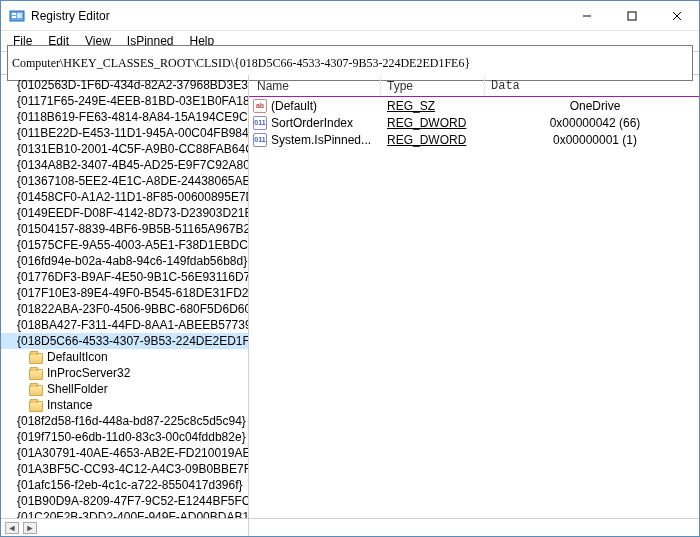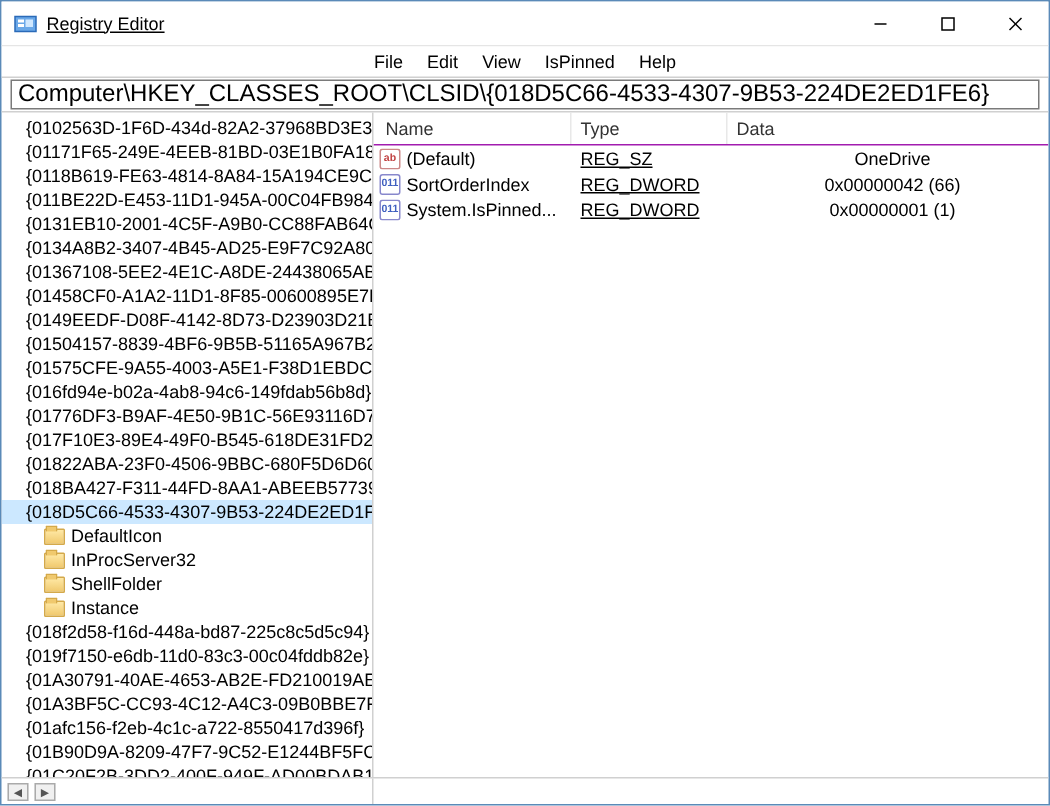--- a/index.html
+++ b/index.html
@@ -1,37 +1,37 @@
 <!DOCTYPE html>
 <html><head>
   <meta charset="utf-8">
   <style>
     * { box-sizing: border-box; margin: 0; padding: 0; font-family: 'Segoe UI', Tahoma, sans-serif; }
     body { width: 700px; height: 537px; background: #fff; overflow: hidden; border: 1px solid #5a8ab8; }
-    .titlebar { display: flex; align-items: center; height: 30px; background: #fff; padding: 0 0 0 8px; border-bottom: 1px solid #e5e5e5; text-decoration: underline; }
+    .titlebar { display: flex; align-items: center; height: 30px; background: #fff; padding: 0 0 0 8px; border-bottom: 1px solid #e5e5e5; }
     .title-icon { width: 16px; height: 16px; margin-right: 6px; display: flex; align-items: center; justify-content: center; }
     .title-text { font-size: 12px; color: #000; flex: 1; }
     .win-controls { display: flex; height: 100%; }
     .win-btn { width: 45px; height: 100%; display: flex; align-items: center; justify-content: center; font-size: 10px; color: #000; }
-    .menubar { display: flex; height: 20px; align-items: center; padding: 0 4px; background: #fff; font-size: 12px; justify-content: center; }
+    .menubar { display: flex; height: 20px; align-items: center; padding: 0 4px; background: #fff; font-size: 12px; }
     .menu-item { padding: 2px 8px; cursor: default; }
     .addressbar { display: flex; align-items: center; height: 24px; padding: 2px 6px; border-top: 1px solid #d0d0d0; border-bottom: 1px solid #d0d0d0; }
-    .address-input { flex: 1; border: 1px solid #7a7a7a; padding: 1px 4px; font-size: 16px; height: 20px; background: #fff; }
+    .address-input { flex: 1; border: 1px solid #7a7a7a; padding: 1px 4px; font-size: 12px; height: 36px; background: #fff; font-family: Liberation Serif, serif; }
     .main { display: flex; height: 443px; }
     .tree-panel { width: 248px; border-right: 1px solid #d0d0d0; overflow-y: auto; overflow-x: hidden; padding: 2px 0; }
     .tree-item { font-size: 12px; padding: 1px 2px 1px 16px; white-space: nowrap; cursor: default; }
     .tree-item.selected { background: #cce8ff; }
-    .tree-sub { display: flex; align-items: center; font-size: 12px; padding: 1px 2px 1px 28px; white-space: nowrap; cursor: default; }
+    .tree-sub { display: flex; align-items: flex-end; font-size: 12px; padding: 1px 2px 1px 28px; white-space: nowrap; cursor: default; }
     .folder-icon { width: 14px; height: 11px; background: linear-gradient(#ffe9a6, #f0c96e); border: 1px solid #d4a94a; border-radius: 1px; margin-right: 4px; flex-shrink: 0; position: relative; }
     .folder-icon::before { content: ''; position: absolute; top: -3px; left: 0; width: 6px; height: 3px; background: #f0c96e; border: 1px solid #d4a94a; border-bottom: none; border-radius: 1px 1px 0 0; }
     .list-panel { flex: 1; overflow: auto; }
     .list-header { display: flex; border-bottom: 1px solid #a21caf; height: 22px; align-items: center; font-size: 12px; color: #333; }
     .col-name { width: 132px; padding-left: 8px; border-right: 1px solid #e8e8e8; height: 100%; display: flex; align-items: center; }
     .col-type { width: 104px; padding-left: 6px; border-right: 1px solid #e8e8e8; height: 100%; display: flex; align-items: center; }
-    .col-data { flex: 1; padding-left: 6px; height: 100%; display: flex; align-items: center; }
+    .col-data { flex: 1; padding-left: 6px; height: 100%; display: flex; align-items: center; font-family: Liberation Mono, monospace; }
     .list-row { display: flex; height: 17px; align-items: center; font-size: 12px; cursor: default; }
     .row-name { width: 132px; padding-left: 4px; display: flex; align-items: flex-end; overflow: hidden; white-space: nowrap; text-overflow: ellipsis; }
     .row-type { width: 104px; padding-left: 6px; text-decoration: underline; }
     .row-data { flex: 1; padding-left: 6px; text-align: center; }
     .value-icon { width: 14px; height: 14px; margin-right: 4px; flex-shrink: 0; border: 1px solid #888; border-radius: 2px; display: flex; align-items: center; justify-content: center; font-size: 7px; font-weight: bold; }
     .value-icon.string { color: #c04040; border-color: #c88; }
     .value-icon.dword { color: #4060c0; border-color: #88c; }
     .statusbar { height: 18px; border-top: 1px solid #d0d0d0; display: flex; }
     .status-left { width: 248px; border-right: 1px solid #d0d0d0; display: flex; align-items: center; font-size: 11px; padding: 0 4px; }
     .status-arrows { display: flex; gap: 4px; }

